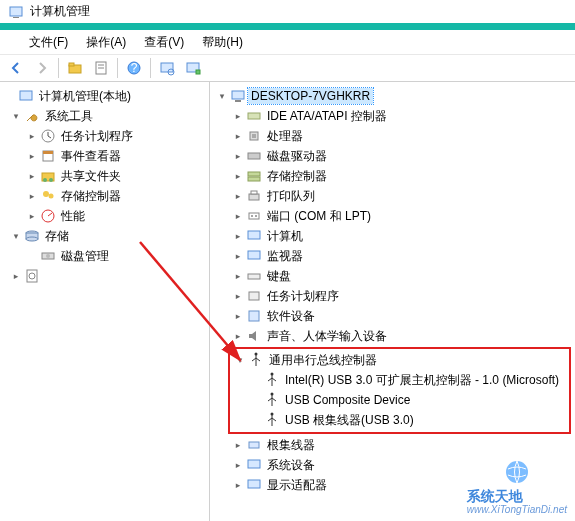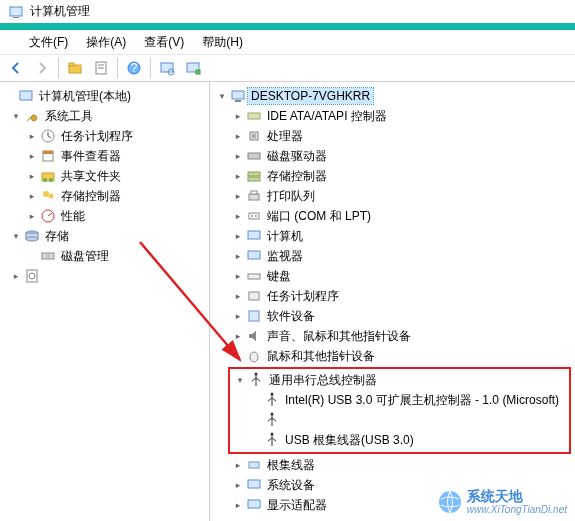--- a/index.html
+++ b/index.html
@@ -16,21 +16,21 @@
 .right-pane { flex: 1; overflow: auto; padding-top: 4px; position: relative; }
 .tree-row { display: flex; align-items: center; height: 20px; white-space: nowrap; cursor: default; padding-right: 6px; }
 .tree-row.selected .label { background: #cce8ff; outline: 1px dotted #3399ff; }
 .expander { width: 16px; height: 16px; display: flex; align-items: center; justify-content: center; color: #666; font-size: 9px; user-select: none; }
 .expander.blank { visibility: hidden; }
 .node-icon { width: 16px; height: 16px; display: flex; align-items: center; justify-content: center; margin-right: 2px; }
 .label { padding: 1px 3px; }
 .indent { display: inline-block; }
 .hl-red { border: 2px solid #e02020; }
 .arrow-overlay { position: absolute; pointer-events: none; z-index: 50; }
-.watermark { position: absolute; right: 8px; bottom: 6px; display: flex; align-items: center; gap: 4px; opacity: 0.9; }
+.watermark { position: absolute; right: 8px; bottom: 6px; display: flex; align-items: center; gap: 4px; opacity: 0.9; flex-direction: column; }
 .watermark .globe { width: 26px; height: 26px; }
 .watermark .wm-text { line-height: 1.1; }
 .watermark .wm-text .cn { color: #2a7bd9; font-weight: bold; font-size: 14px; }
 .watermark .wm-text .url { color: #5a8fd6; font-size: 10px; font-style: italic; }
 
 .ic-folder { fill: #f2c94c; stroke: #c9a227; }
 .ic-monitor { fill: #d6e8ff; stroke: #5a8fd6; }
 </style>
 </head>
 <body>
@@ -342,31 +342,21 @@
         <span class="label">软件设备</span>
       </div>
     <div class="tree-row">
         <span class="indent" style="width:20px"></span>
         <span class="expander">▸</span>
         <span class="node-icon">
           <svg width="16" height="16">
             <path d="M3 6 L6 6 L10 3 L10 13 L6 10 L3 10 Z" fill="#888"></path>
           </svg>
         </span>
-        <span class="label">声音、鼠标和其他指针设备</span>
-      </div>
-    <div class="tree-row">
-        <span class="indent" style="width:20px"></span>
-        <span class="expander">▸</span>
-        <span class="node-icon">
-          <svg width="16" height="16">
-            <ellipse cx="8" cy="9" rx="4" ry="5" fill="#eee" stroke="#888"></ellipse>
-          </svg>
-        </span>
-        <span class="label">鼠标和其他指针设备</span>
+        <span class="label">声音、人体学输入设备</span>
       </div>
 
     <div class="hl-red" style="margin:1px 4px 1px 18px; padding:1px 0 2px 0">
       <div class="tree-row">
           <span class="indent" style="width:2px"></span>
           <span class="expander">▾</span>
           <span class="node-icon">
             <svg width="16" height="16">
               <path d="M8 2 L8 14 M8 6 L4 9 M8 6 L12 9" stroke="#333" fill="none"></path>
               <circle cx="8" cy="2" r="1.5" fill="#333"></circle>
@@ -385,20 +375,21 @@
           <span class="label">Intel(R) USB 3.0 可扩展主机控制器 - 1.0 (Microsoft)</span>
         </div>
       <div class="tree-row">
           <span class="indent" style="width:34px"></span>
           <span class="node-icon">
             <svg width="16" height="16">
               <path d="M8 2 L8 14 M8 6 L4 9 M8 6 L12 9" stroke="#333" fill="none"></path>
               <circle cx="8" cy="2" r="1.5" fill="#333"></circle>
             </svg>
           </span>
+          <span class="label">USB Composite Device</span>
         </div>
       <div class="tree-row">
           <span class="indent" style="width:34px"></span>
           <span class="node-icon">
             <svg width="16" height="16">
               <path d="M8 2 L8 14 M8 6 L4 9 M8 6 L12 9" stroke="#333" fill="none"></path>
               <circle cx="8" cy="2" r="1.5" fill="#333"></circle>
             </svg>
           </span>
           <span class="label">USB 根集线器(USB 3.0)</span>

